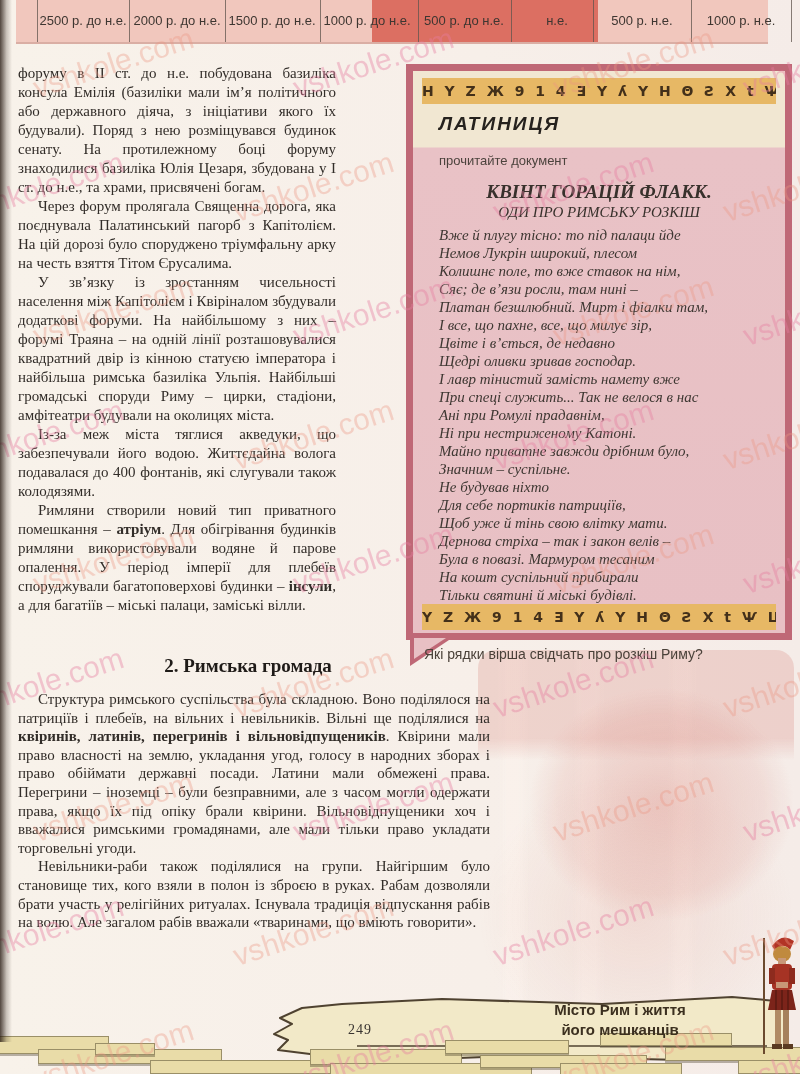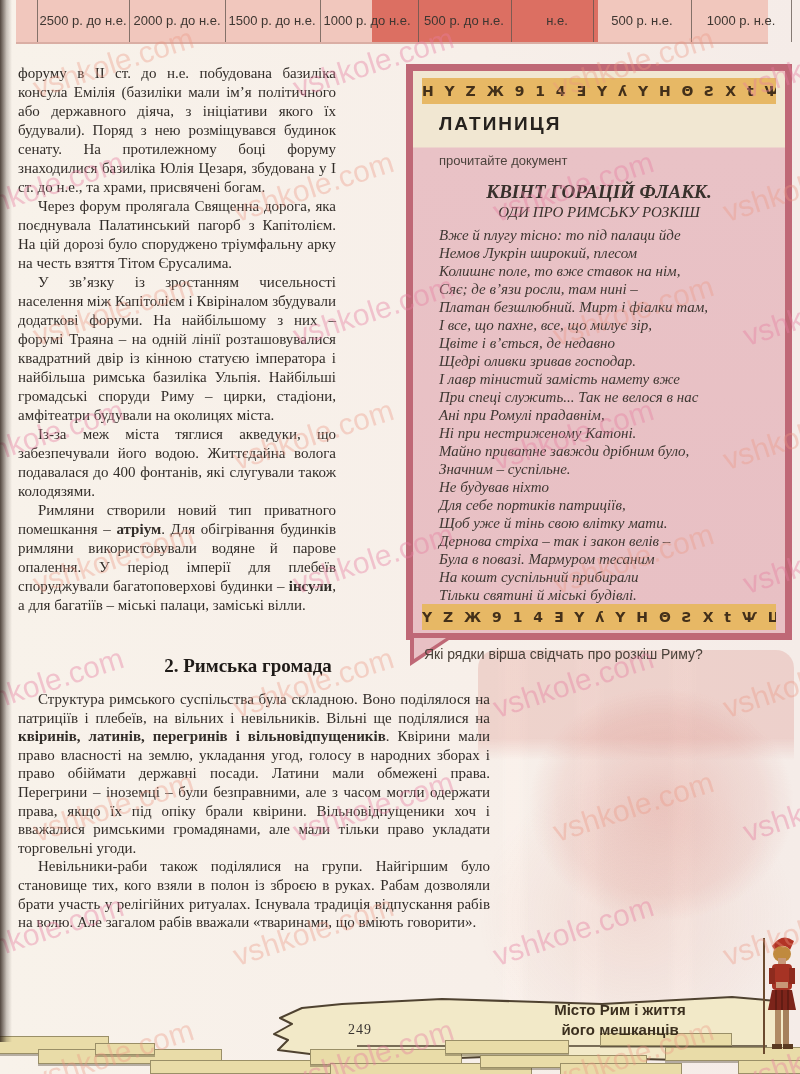--- a/index.html
+++ b/index.html
@@ -34,21 +34,21 @@
     border-radius:18px;}
   
   .doc-box{position:absolute;left:406px;top:64px;width:386px;height:576px;box-sizing:border-box;
     border:7px solid #bf6876;display:flex;flex-direction:column;z-index:2;
     background:linear-gradient(#f1e7d2 0px,#f1e7d2 76px,#e9c2c6 77px,#e8c0c4 100%);}
   .alpha-strip{margin:7px 9px 0;height:26px;flex:0 0 26px;background:#e7b865;color:#43301a;
     font-family:"DejaVu Sans",sans-serif;font-weight:bold;font-size:14px;line-height:26px;
     text-align:center;letter-spacing:3px;white-space:nowrap;overflow:hidden;}
   .alpha-strip.bottom{margin-top:auto;margin-bottom:9px;}
   .latin-band{padding:9px 12px 6px 26px;font-family:"Liberation Sans",sans-serif;font-weight:bold;
-    font-size:19px;letter-spacing:2px;color:#26221e;}
+    font-size:19px;letter-spacing:2px;color:#26221e;font-style:italic;}
   .box-subtitle{margin:12px 0 0 26px;font-family:"Liberation Sans",sans-serif;font-size:13px;color:#4c433d;}
   .doc-author{margin-top:13px;text-align:center;font-style:italic;font-weight:bold;font-size:19px;color:#38312c;}
   .doc-title{margin-top:1px;text-align:center;font-style:italic;font-size:15px;color:#38312c;}
   .poem{margin:5px 8px 0 26px;font-style:italic;font-size:15px;line-height:18px;color:#3e3732;}
   .poem div{white-space:nowrap;}
   .box-tail-outer{position:absolute;left:410px;top:638px;width:0;height:0;z-index:2;
     border-top:28px solid #bf6876;border-right:42px solid transparent;}
   .box-tail-inner{position:absolute;left:414px;top:638px;width:0;height:0;z-index:2;
     border-top:21px solid #e8c0c4;border-right:32px solid transparent;}
   .box-question{position:absolute;left:424px;top:646px;width:340px;z-index:2;

